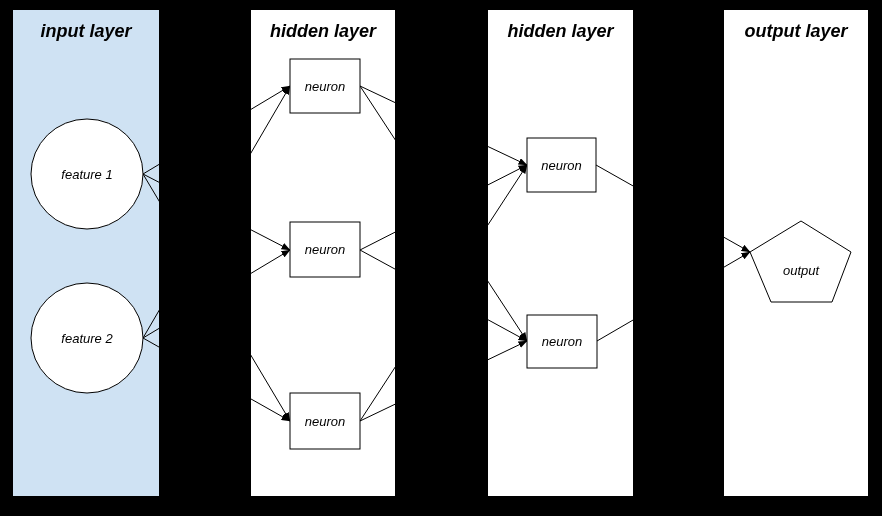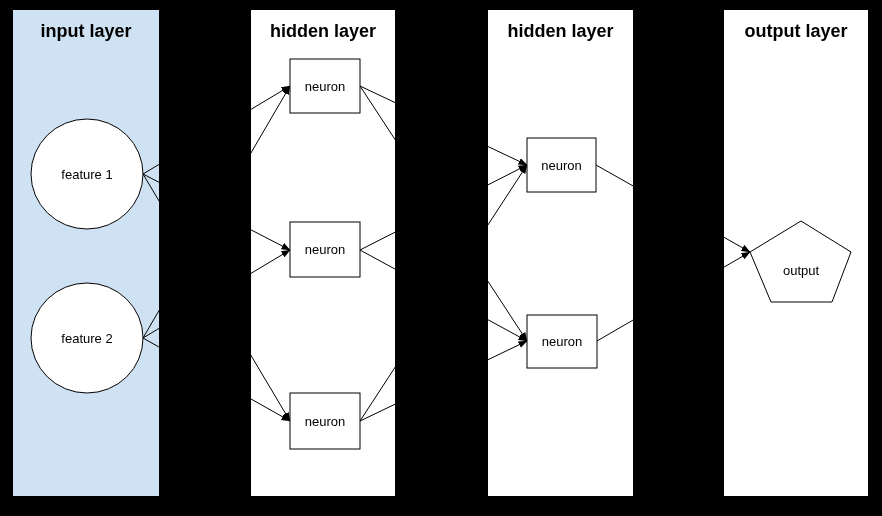--- a/index.html
+++ b/index.html
@@ -3,20 +3,21 @@
 <meta charset="utf-8">
 <style>
   html, body { margin: 0; padding: 0; background: #000; }
   .stage {
     position: relative;
     width: 882px;
     height: 516px;
     background: #4d7c0f;
     overflow: hidden;
     font-family: "Liberation Sans", sans-serif;
+    font-style: italic;
   }
   svg { display: block; }
   .panel-title {
     font-family: "Liberation Sans", sans-serif;
     font-size: 18px;
     font-weight: bold;
     fill: #000;
   }
   .node-label {
     font-family: "Liberation Sans", sans-serif;

